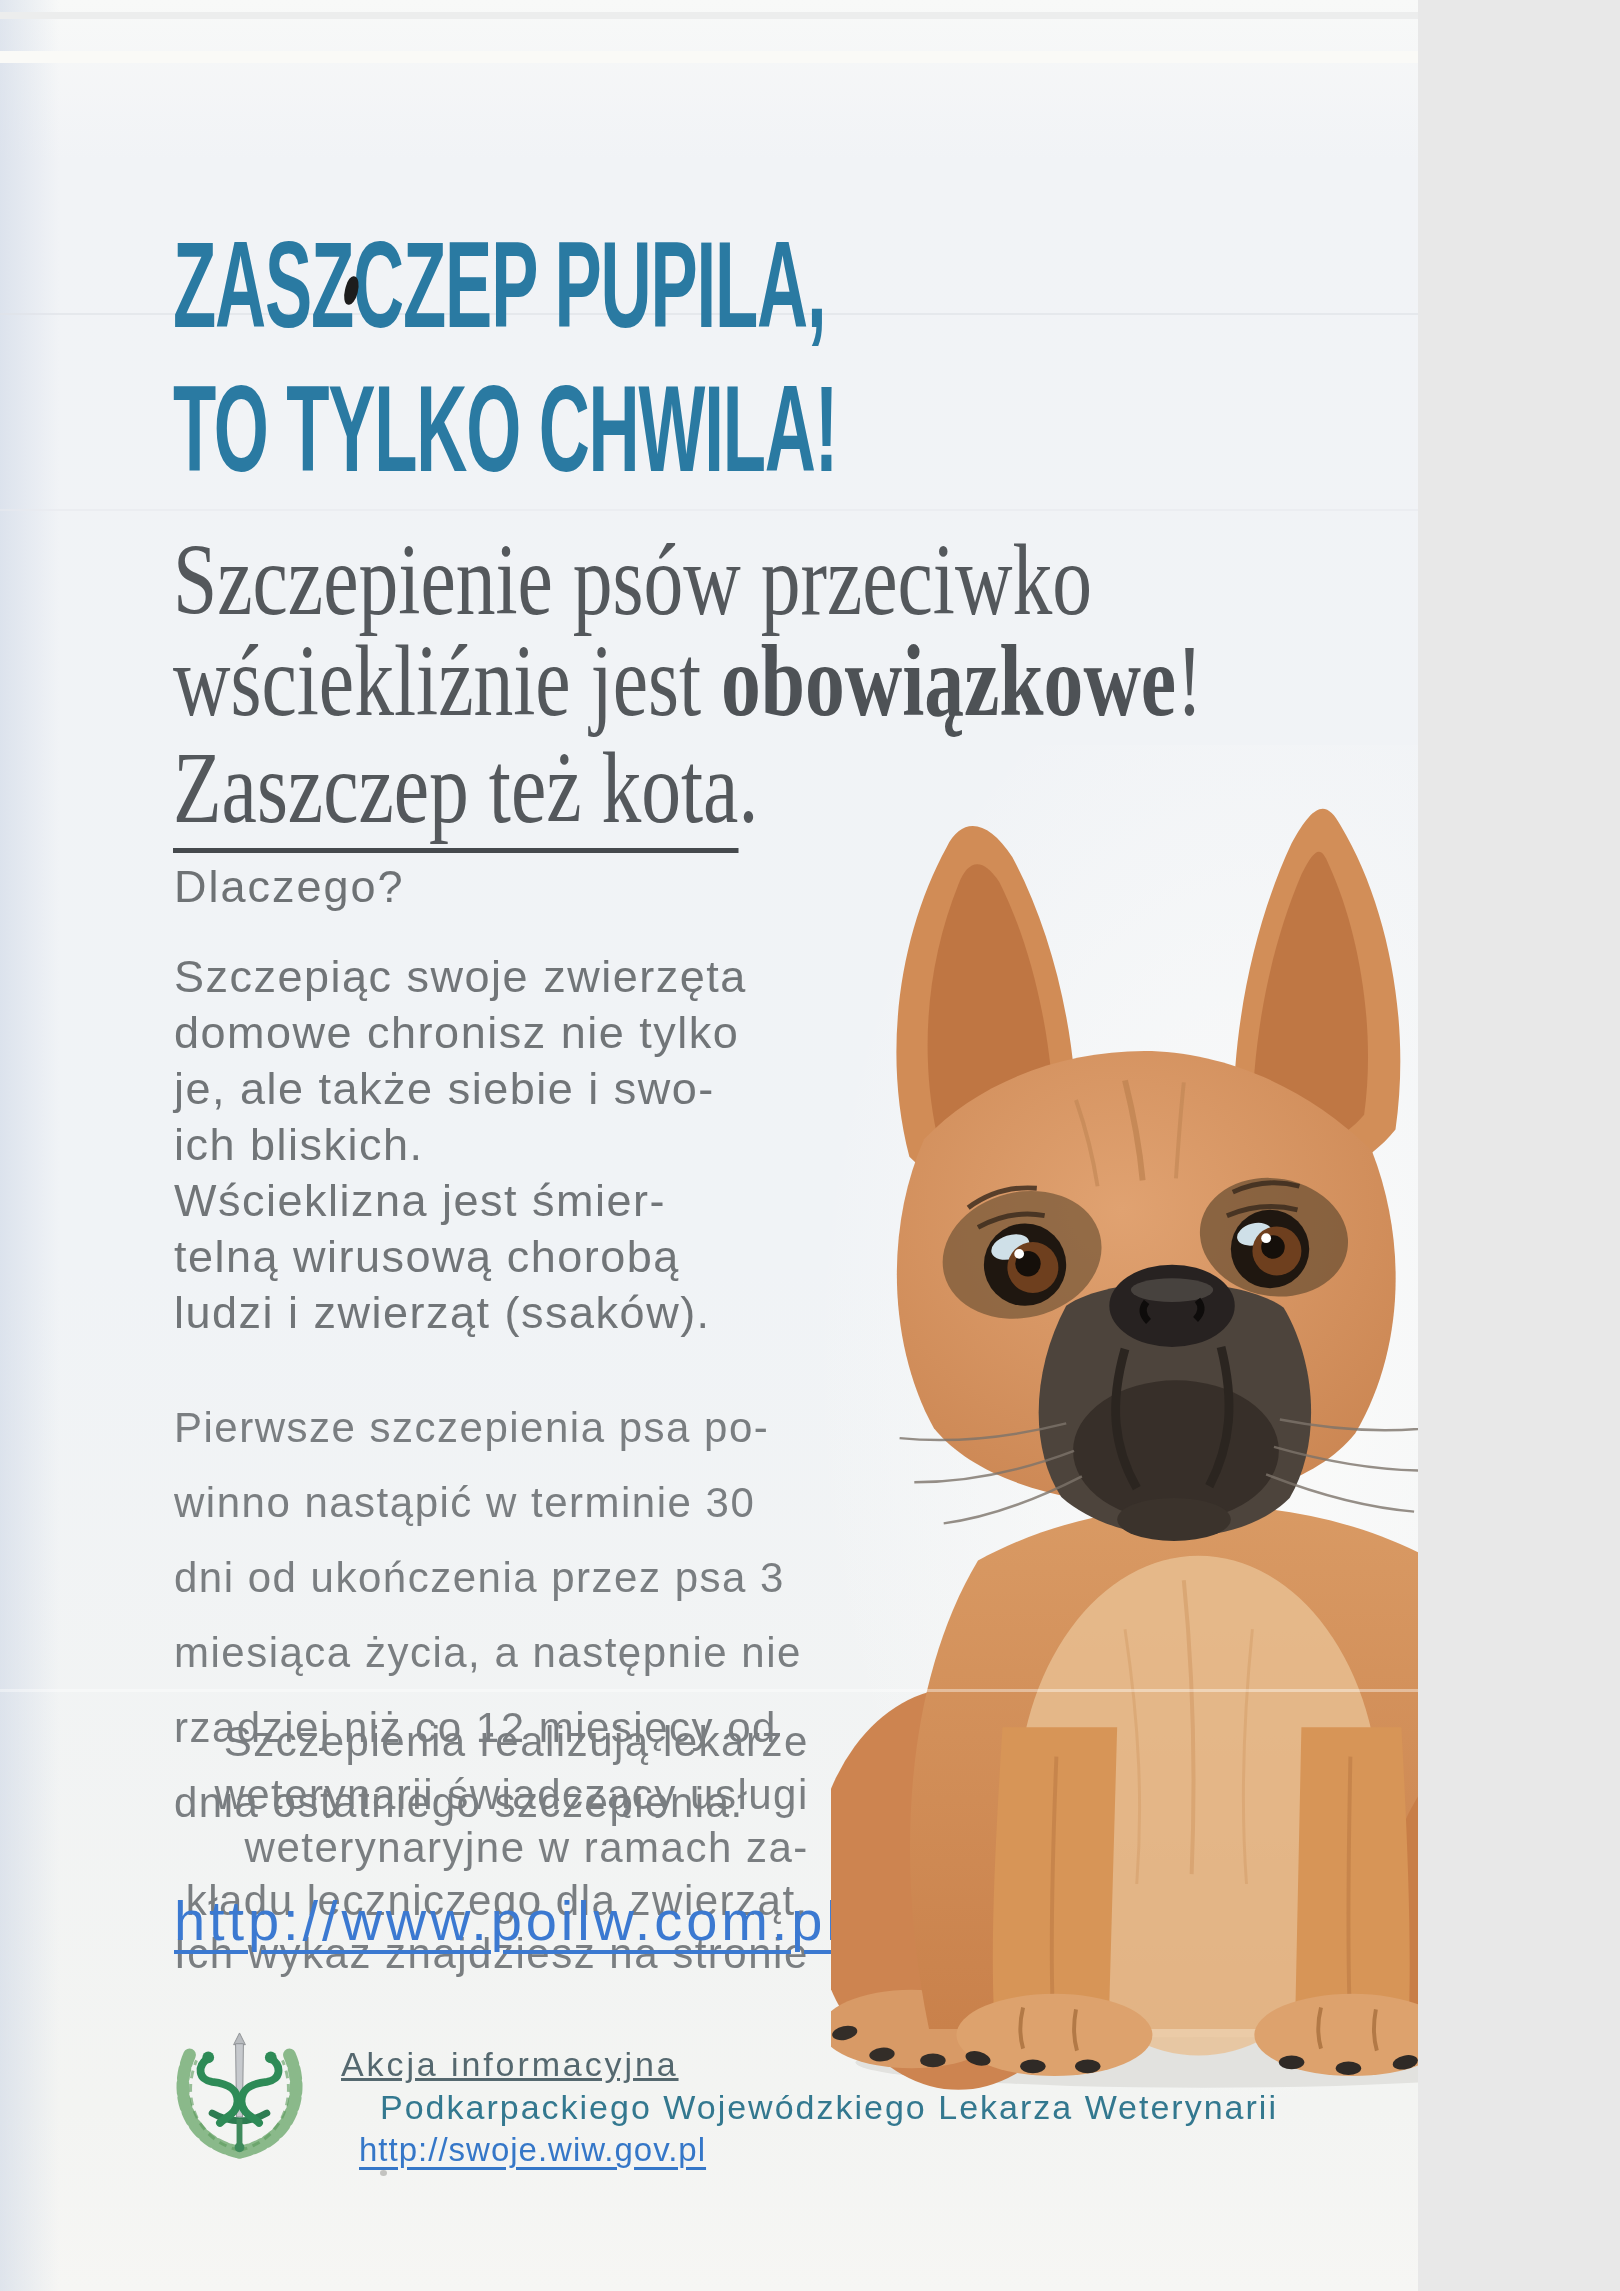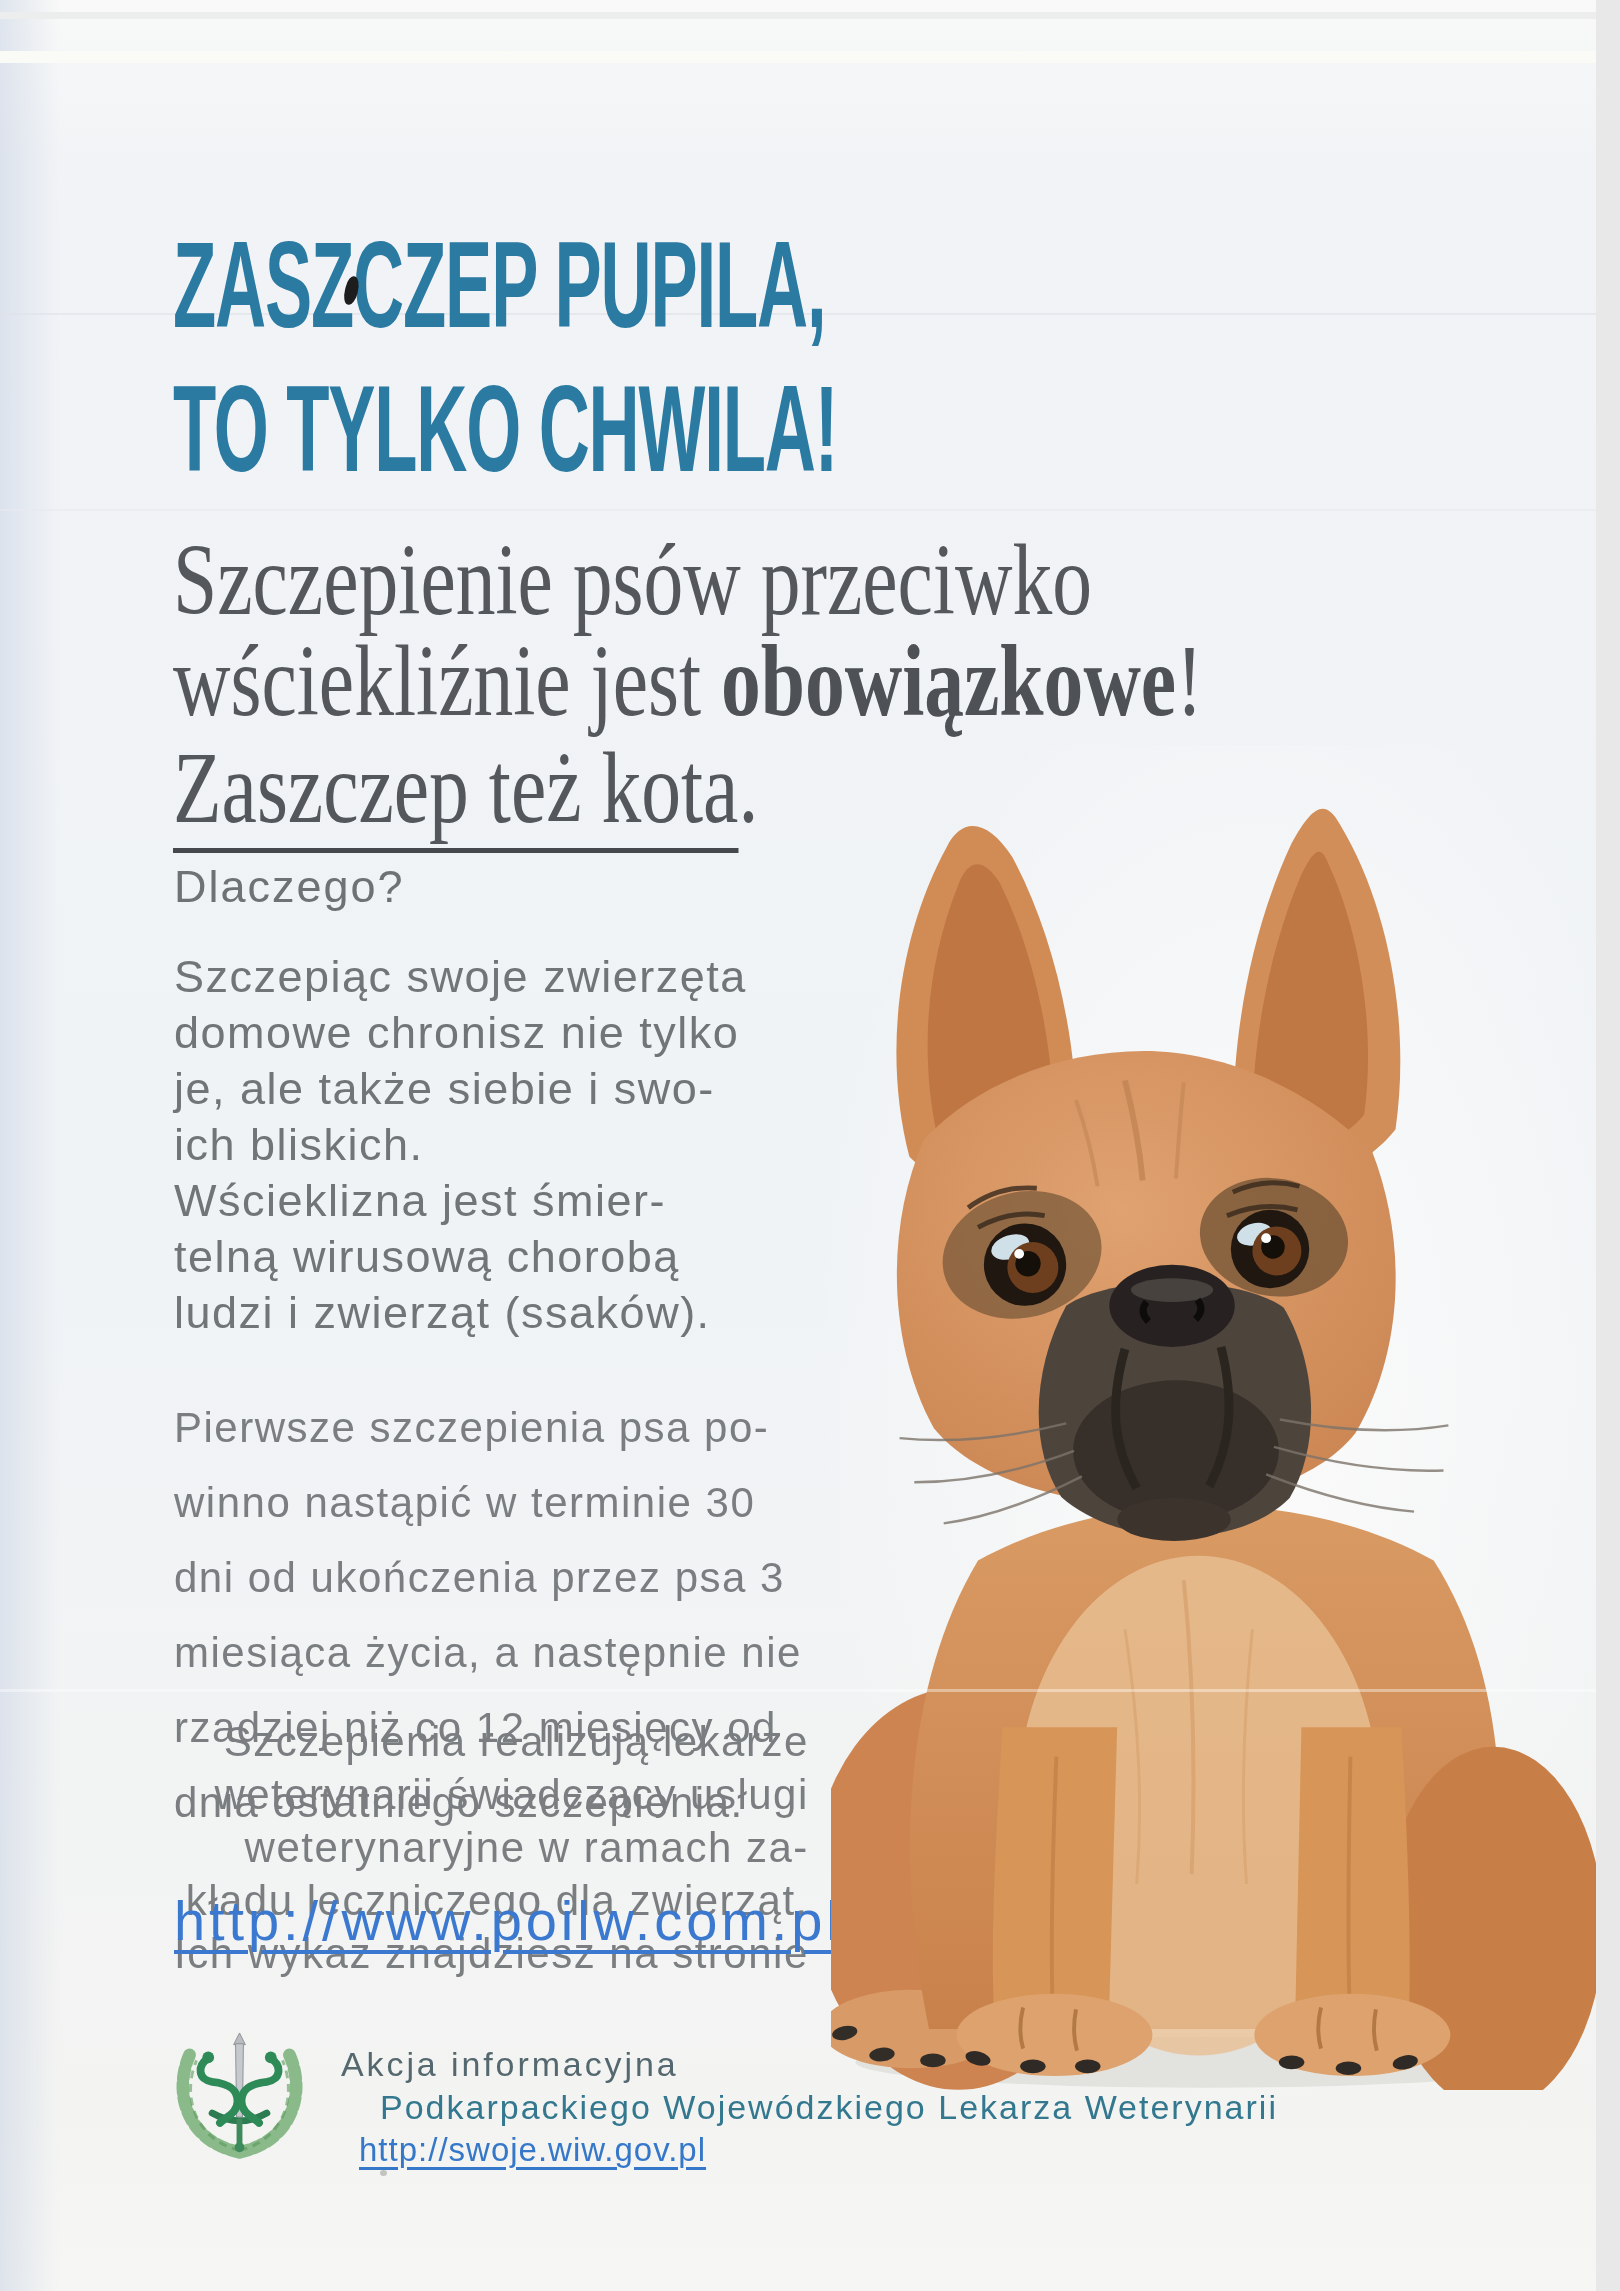--- a/index.html
+++ b/index.html
@@ -1,17 +1,17 @@
 <!DOCTYPE html>
 <html><head>
 <meta charset="utf-8">
 <style>
   html,body{margin:0;padding:0;background:#e8e8e8;}
   .page{
-    position:relative; width:1596px; height:2292px; overflow:hidden;
+    position:relative; width:1418px; height:2292px; overflow:hidden;
     background:linear-gradient(180deg,#f8f9f8 0%,#f1f3f6 7%,#f0f3f6 55%,#f3f4f2 92%,#f6f6f4 100%);
     font-family:"Liberation Sans", sans-serif;
   }
   .left-tint{position:absolute;left:0;top:0;width:59px;height:2292px;
     background:linear-gradient(90deg,rgba(203,213,229,.55),rgba(203,213,229,0));pointer-events:none;}
   .scanline{position:absolute;left:0;width:1620px;pointer-events:none;}
   .sl1{top:11.8px;height:6.9px;background:#eceded;}
   .sl2{top:51px;height:11.8px;background:#fafaf7;}
   .sl3{top:313px;height:2px;background:#dfe3e8;opacity:.7;}
   .sl4{top:509px;height:2px;background:#e7eaee;opacity:.6;}
@@ -46,21 +46,21 @@
   .para2{top:1382px;font-size:42px;line-height:75px;color:#7a7e81;letter-spacing:1.5px;}
   .para3{top:1707px;font-size:42px;line-height:53px;color:#7a7e81;letter-spacing:1.5px;text-align:right;}
 
   .link-main{
     position:absolute;left:174px;top:1888px;font-size:56px;letter-spacing:3.9px;
     color:#3b79d1;text-decoration:underline;text-decoration-thickness:3.9px;text-underline-offset:9.8px;
     font-weight:300;white-space:nowrap;z-index:1;
   }
   .footer-logo{position:absolute;left:167px;top:2031px;z-index:2;}
   .f-line{position:absolute;white-space:nowrap;font-weight:300;}
-  .f1{left:341px;top:2045px;font-size:34px;letter-spacing:2.9px;color:#55686f;}
+  .f1{left:341px;top:2045px;font-size:34px;letter-spacing:2.9px;color:#55686f;text-decoration:underline;}
   .f2{left:380px;top:2088px;font-size:34px;letter-spacing:2px;color:#33788f;}
   .f3{left:359px;top:2131px;font-size:33px;letter-spacing:1px;color:#3577c8;
       text-decoration:underline;text-decoration-thickness:2.9px;text-underline-offset:5.9px;}
 
   .dog-wrap{position:absolute;left:831px;top:796px;width:784px;height:1294px;z-index:3;}
   .dog-glow{position:absolute;left:804px;top:745px;width:816px;height:1392px;
     background:radial-gradient(ellipse at 55% 45%, #fbfbfa 0%, rgba(251,251,250,0) 70%);pointer-events:none;}
 </style>
 </head>
 <body>

